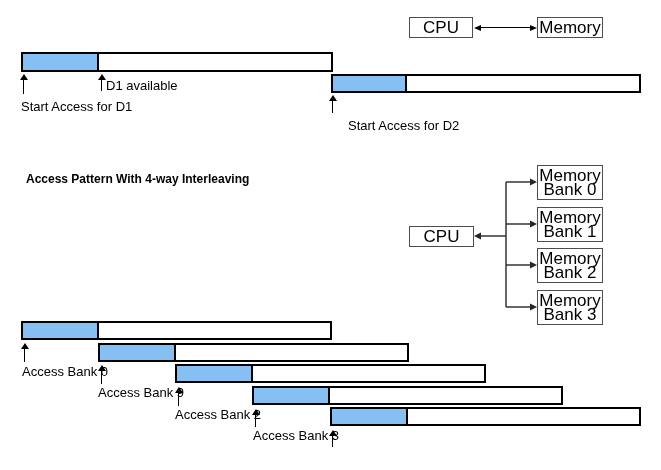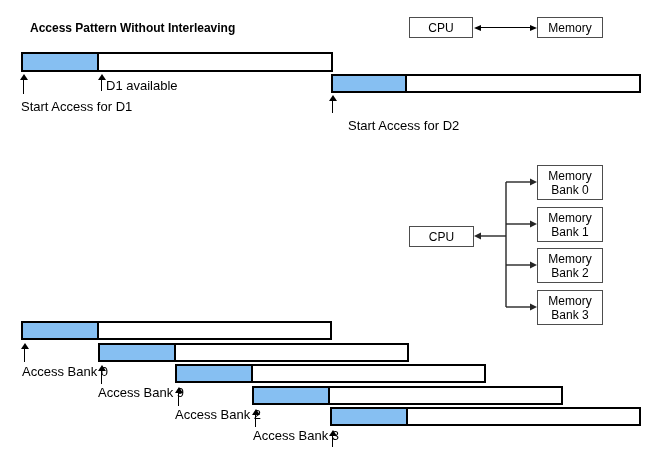--- a/index.html
+++ b/index.html
@@ -11,21 +11,21 @@
   html,body{margin:0;padding:0;background:#ffffff;}
   #canvas{
     position:relative;width:661px;height:470px;background:#ffffff;
     font-family:"Liberation Sans", sans-serif;color:#000;overflow:hidden;
   }
   .title{position:absolute;font-size:12px;font-weight:bold;white-space:nowrap;}
   .lbl{position:absolute;font-size:13px;white-space:nowrap;}
   .node{
     position:absolute;border:1.5px solid var(--box-border);background:#fff;
     box-sizing:border-box;display:flex;align-items:center;justify-content:center;
-    font-size:12px;text-align:right;
+    font-size:17px;text-align:right;
   }
   .bank{flex-direction:column;line-height:14px;}
   .tbar{
     position:absolute;border:2px solid var(--bar-border);background:#fff;
     box-sizing:border-box;
   }
   .tfill{
     height:100%;background:var(--bar-fill);
     border-right:2px solid var(--bar-border);box-sizing:border-box;
   }
@@ -47,21 +47,20 @@
     width:0;height:0;border-left:7px solid #000;
     border-top:3.5px solid transparent;border-bottom:3.5px solid transparent;
   }
   svg{position:absolute;overflow:visible;}
 </style>
 </head>
 <body>
 
 <div id="canvas">
 
-  <div class="title" style="left:30px;top:21px">Access Pattern Without Interleaving</div>
 
   <div class="node" style="left:409px;top:17px;width:64px;height:21px">
     <span>CPU</span>
   </div>
   <div class="dbl-arrow" style="left:474px;top:23px;width:63px">
     <span class="head-l"></span>
     <span class="line"></span>
     <span class="head-r"></span>
   </div>
   <div class="node" style="left:537px;top:17px;width:66px;height:21px">
@@ -87,20 +86,21 @@
       <span class="shaft"></span>
   </div>
   <div class="lbl" style="left:106px;top:78px">D1 available</div>
 
   <div class="up-arrow" style="left:328px;top:95px;height:18px">
     <span class="head"></span>
       <span class="shaft"></span>
   </div>
   <div class="lbl" style="left:348px;top:118px">Start Access for D2</div>
 
+  <div class="title" style="left:26px;top:172px">Access Pattern With 4-way Interleaving</div>
 
   <div class="node" style="left:409px;top:226px;width:65px;height:21px">
     <span>CPU</span>
   </div>
 
   <div class="node bank" style="left:537px;top:165px;width:66px;height:35px">
     <span>Memory</span>
     <span>Bank 0</span>
   </div>
   <div class="node bank" style="left:537px;top:207px;width:66px;height:35px">

